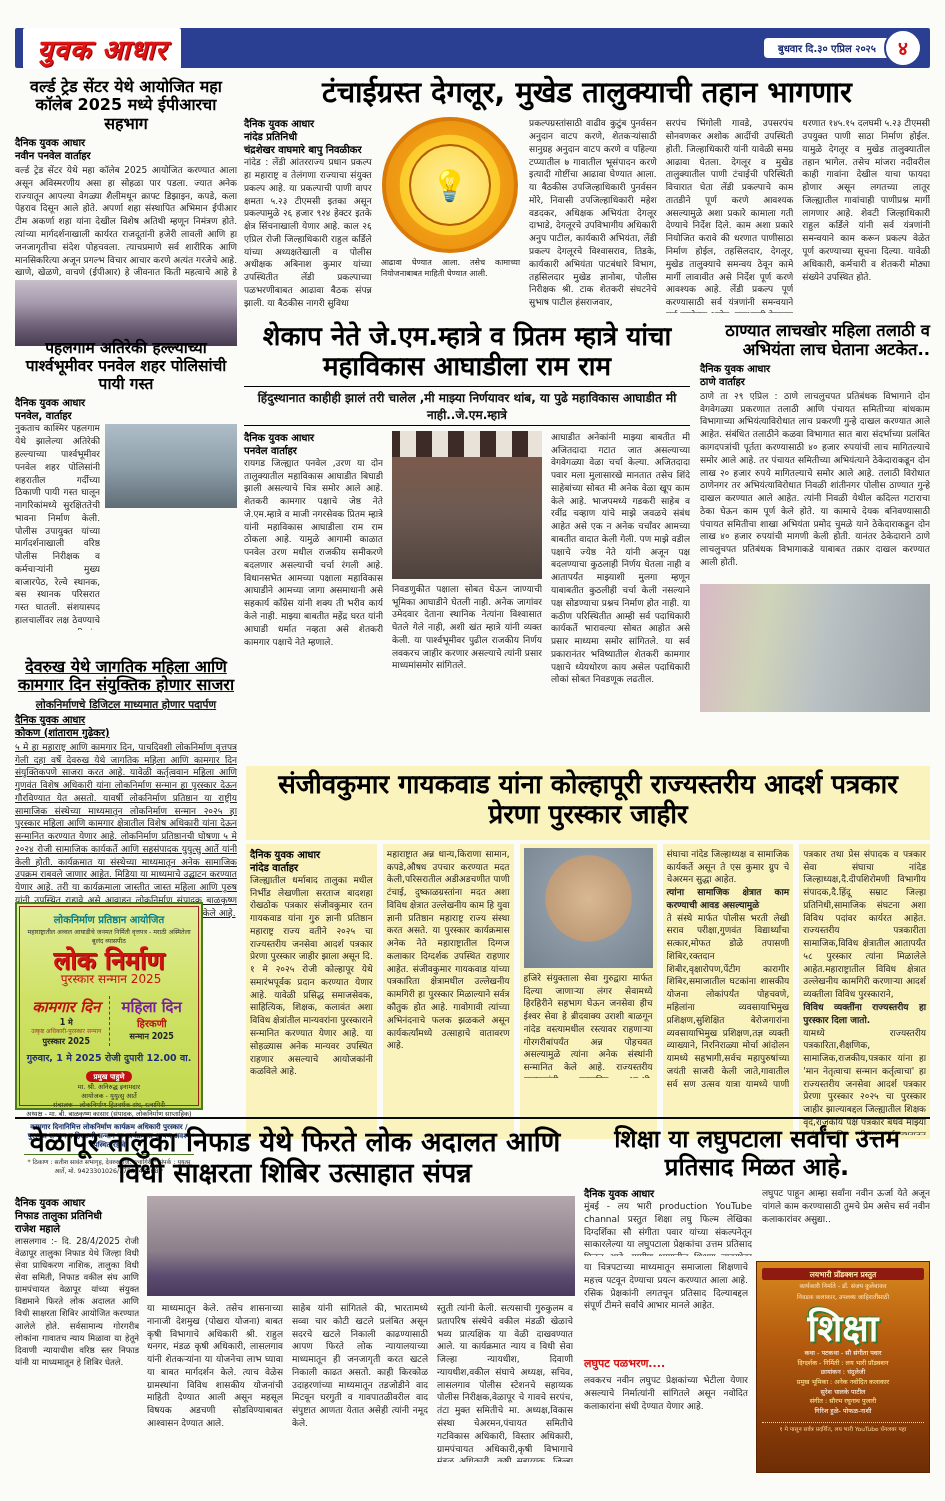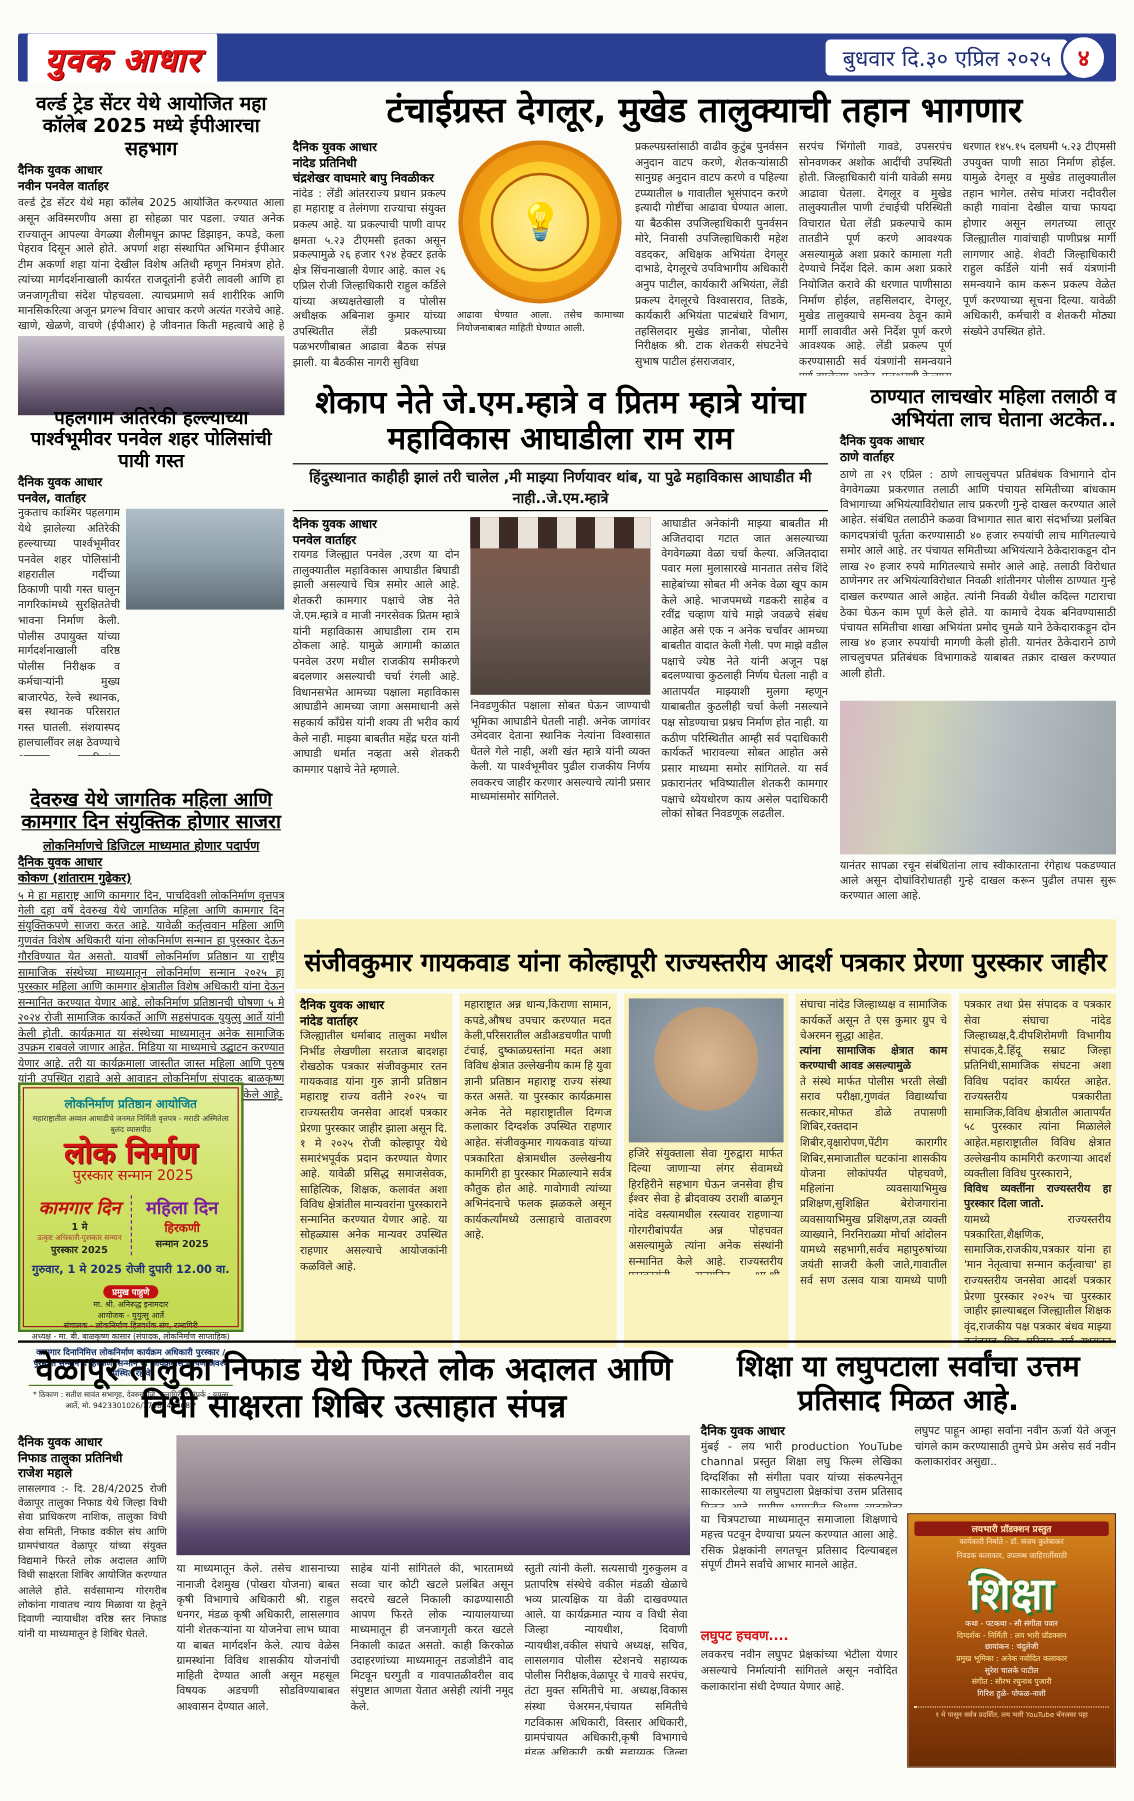--- a/index.html
+++ b/index.html
@@ -3,21 +3,21 @@
 <meta charset="utf-8">
 <style>
   html,body{margin:0;padding:0;background:#dcdcdc;}
   .page{position:relative;width:945px;height:1501px;background:#fbfbf8;font-family:"DejaVu Sans",sans-serif;color:#1a1a1a;overflow:hidden;margin:0 auto;}
   .abs{position:absolute;}
   
   .mast{background:#2b3f92;border-radius:2px;display:flex;align-items:center;justify-content:space-between;padding:0 8px;}
   .logo-box{background:#fff;padding:2px 14px;border-radius:2px;text-align:center;}
   .logo-text{color:#e01414;font-size:27px;font-weight:bold;letter-spacing:1px;text-shadow:1px 1px 0 #8a0000;font-style:italic;}
   .date-wrap{display:flex;align-items:center;gap:0;}
-  .date-box{background:#fff;border-radius:4px;padding:3px 14px;font-size:18px;font-weight:normal;color:#1d2e75;}
+  .date-box{background:#fff;border-radius:4px;padding:3px 14px;font-size:10px;font-weight:bold;color:#1d2e75;}
   .page-circ{background:#fff;width:34px;height:34px;border-radius:50%;display:flex;align-items:center;justify-content:center;font-size:19px;font-weight:bold;color:#cf1111;margin-left:-6px;border:2px solid #2b3f92;}
   
   .h-big{font-weight:bold;color:#000;text-align:center;line-height:1.15;}
   .h-sub{font-weight:bold;text-align:center;color:#111;}
   .byline{font-weight:bold;font-size:10px;line-height:1.3;color:#000;}
   .body-txt{font-size:9px;line-height:1.42;text-align:justify;color:#222;}
   .cols{display:flex;}
   .photo{background:#999;}
   .cap{font-size:8px;line-height:1.3;text-align:justify;color:#222;}
   
@@ -182,25 +182,24 @@
       </div>
     </div>
   </div>
 
   <div class="abs" style="left:700px;top:322px;width:230px;">
     <div class="h-big" style="font-size:16.5px;text-align:right;">ठाण्यात लाचखोर महिला तलाठी व अभियंता लाच घेताना अटकेत..</div>
     <div class="byline" style="margin-top:2px;">दैनिक युवक आधार</div>
     <div class="byline">ठाणे वार्ताहर</div>
     <div class="body-txt" style="margin-top:2px;height:190px;overflow:hidden;">ठाणे ता २९ एप्रिल : ठाणे लाचलुचपत प्रतिबंधक विभागाने दोन वेगवेगळ्या प्रकरणात तलाठी आणि पंचायत समितीच्या बांधकाम विभागाच्या अभियंत्याविरोधात लाच प्रकरणी गुन्हे दाखल करण्यात आले आहेत. संबंधित तलाठीने कळवा विभागात सात बारा संदर्भाच्या प्रलंबित कागदपत्रांची पूर्तता करण्यासाठी ४० हजार रुपयांची लाच मागितल्याचे समोर आले आहे. तर पंचायत समितीच्या अभियंत्याने ठेकेदाराकडून दोन लाख २० हजार रुपये मागितल्याचे समोर आले आहे. तलाठी विरोधात ठाणेनगर तर अभियंत्याविरोधात निवळी शांतीनगर पोलीस ठाण्यात गुन्हे दाखल करण्यात आले आहेत. त्यांनी निवळी येथील कदिल्त गटाराचा ठेका घेऊन काम पूर्ण केले होते. या कामाचे देयक बनिवण्यासाठी पंचायत समितीचा शाखा अभियंता प्रमोद चुमळे याने ठेकेदाराकडून दोन लाख ४० हजार रुपयांची मागणी केली होती. यानंतर ठेकेदाराने ठाणे लाचलुचपत प्रतिबंधक विभागाकडे याबाबत तक्रार दाखल करण्यात आली होती.</div>
     <div class="photo ph-cuffs" style="width:230px;height:128px;margin-top:4px;"></div>
-    <div class="body-txt" style="margin-top:4px;height:50px;overflow:hidden;">यानंतर सापळा रचून संबंधितांना लाच स्वीकारताना रंगेहाथ पकडण्यात आले असून दोघांविरोधातही गुन्हे दाखल करून पुढील तपास सुरू करण्यात आला आहे.</div>
   </div>
 
   <div class="abs" style="left:246px;top:766px;width:684px;">
-    <div class="yellow h-big" style="font-size:21px;padding:24px 6px 10px 6px;">संजीवकुमार गायकवाड यांना कोल्हापूरी राज्यस्तरीय आदर्श पत्रकार प्रेरणा पुरस्कार जाहीर</div>
+    <div class="yellow h-big" style="font-size:26px;padding:4px 6px 10px 6px;">संजीवकुमार गायकवाड यांना कोल्हापूरी राज्यस्तरीय आदर्श पत्रकार प्रेरणा पुरस्कार जाहीर</div>
     <div class="cols" style="gap:6px;margin-top:4px;">
       <div class="yellow" style="width:129px;padding:4px;">
         <div class="byline">दैनिक युवक आधार</div>
         <div class="byline">नांदेड वार्ताहर</div>
         <div class="body-txt" style="height:206px;overflow:hidden;">जिल्ह्यातील धर्माबाद तालुका मधील निर्भीड लेखणीला सरताज बादशहा रोखठोक पत्रकार संजीवकुमार रतन गायकवाड यांना गुरु ज्ञानी प्रतिष्ठान महाराष्ट्र राज्य वतीने २०२५ चा राज्यस्तरीय जनसेवा आदर्श पत्रकार प्रेरणा पुरस्कार जाहीर झाला असून दि. १ मे २०२५ रोजी कोल्हापूर येथे समारंभपूर्वक प्रदान करण्यात येणार आहे. यावेळी प्रसिद्ध समाजसेवक, साहित्यिक, शिक्षक, कलावंत अशा विविध क्षेत्रांतील मान्यवरांना पुरस्काराने सन्मानित करण्यात येणार आहे. या सोहळ्यास अनेक मान्यवर उपस्थित राहणार असल्याचे आयोजकांनी कळविले आहे.</div>
       </div>
       <div class="yellow" style="width:129px;padding:4px;">
         <div class="body-txt" style="height:230px;overflow:hidden;">महाराष्ट्रात अन्न धान्य,किराणा सामान, कपडे,औषध उपचार करण्यात मदत केली,परिसरातील अडीअडचणीत पाणी टंचाई, दुष्काळग्रस्तांना मदत अशा विविध क्षेत्रात उल्लेखनीय काम हि युवा ज्ञानी प्रतिष्ठान महाराष्ट्र राज्य संस्था करत असते. या पुरस्कार कार्यक्रमास अनेक नेते महाराष्ट्रातील दिग्गज कलाकार दिग्दर्शक उपस्थित राहणार आहेत. संजीवकुमार गायकवाड यांच्या पत्रकारिता क्षेत्रामधील उल्लेखनीय कामगिरी हा पुरस्कार मिळाल्याने सर्वत्र कौतुक होत आहे. गावोगावी त्यांच्या अभिनंदनाचे फलक झळकले असून कार्यकर्त्यांमध्ये उत्साहाचे वातावरण आहे.</div>
       </div>
       <div class="yellow" style="width:129px;padding:4px;">
@@ -247,21 +246,21 @@
     <div class="cols" style="margin-top:6px;gap:10px;">
       <div style="width:168px;">
         <div class="byline">दैनिक युवक आधार</div>
         <div class="body-txt" style="height:56px;overflow:hidden;">मुंबई -  लय भारी production YouTube channal प्रस्तुत  शिक्षा लघु फिल्म  लेखिका दिग्दर्शिका सौ संगीता पवार यांच्या संकल्पनेतून साकारलेल्या या लघुपटाला प्रेक्षकांचा उत्तम प्रतिसाद मिळत आहे. ग्रामीण भागातील शिक्षण व्यवस्थेवर भाष्य करणारा हा लघुपट असून सर्व कलाकारांनी उत्तम अभिनय केला आहे.</div>
       </div>
       <div class="body-txt" style="width:168px;height:70px;overflow:hidden;">लघुपट पाहून आम्हा सर्वांना नवीन ऊर्जा येते अजून चांगले काम करण्यासाठी तुमचे प्रेम असेच सर्व नवीन कलाकारांवर असुद्या..</div>
     </div>
     <div class="cols" style="margin-top:4px;gap:8px;">
       <div style="width:164px;">
         <div class="body-txt" style="height:90px;overflow:hidden;">या चित्रपटाच्या माध्यमातून समाजाला शिक्षणाचे महत्त्व पटवून देण्याचा प्रयत्न करण्यात आला आहे. रसिक प्रेक्षकांनी लगतचून प्रतिसाद दिल्याबद्दल संपूर्ण टीमने सर्वांचे आभार मानले आहेत.</div>
-        <div class="red-note">लघुपट हचवण....</div>
+        <div class="red-note">लघुपट पळभरण....</div>
         <div class="body-txt" style="height:70px;overflow:hidden;">लवकरच नवीन लघुपट प्रेक्षकांच्या भेटीला येणार असल्याचे निर्मात्यांनी सांगितले असून नवोदित कलाकारांना संधी देण्यात येणार आहे.</div>
       </div>
 
       <div class="poster" style="width:174px;height:212px;">
         <div class="p-top">लयभारी प्रॉडक्शन प्रस्तुत</div>
         <div class="p-cred">कार्यकारी निर्माते - डॉ. संजय कुलेबाकर</div>
         <div class="p-cred">निवडक कलाकार, उपलब्ध जाहिरातींसाठी</div>
         <div class="p-title">शिक्षा</div>
         <div class="p-line alt">कथा - पटकथा - सौ संगीता पवार</div>
         <div class="p-line">दिग्दर्शक - निर्मिती : लय भारी प्रॉडक्शन</div>

